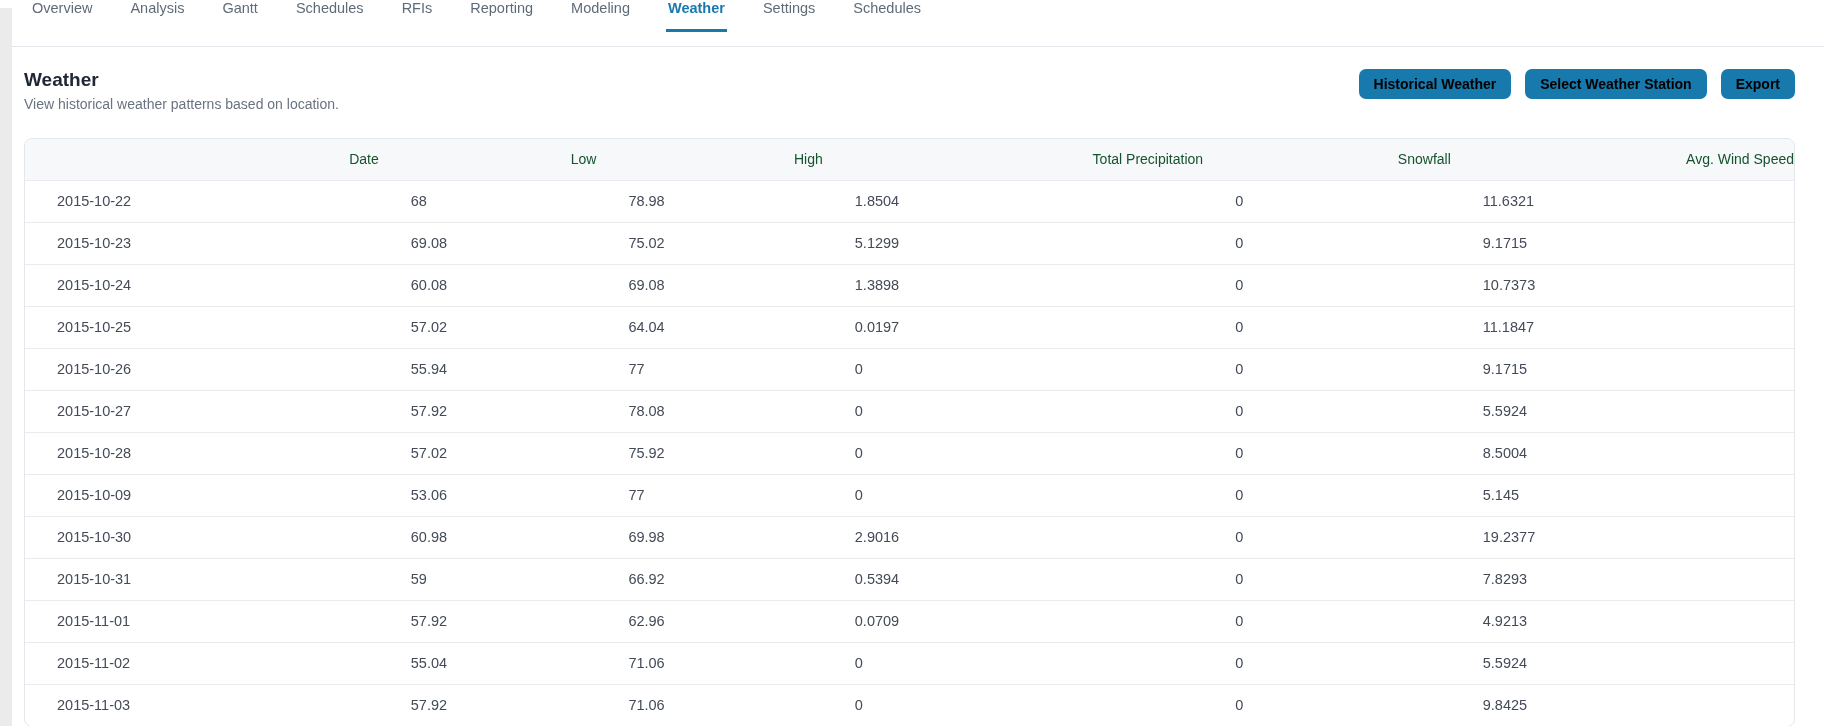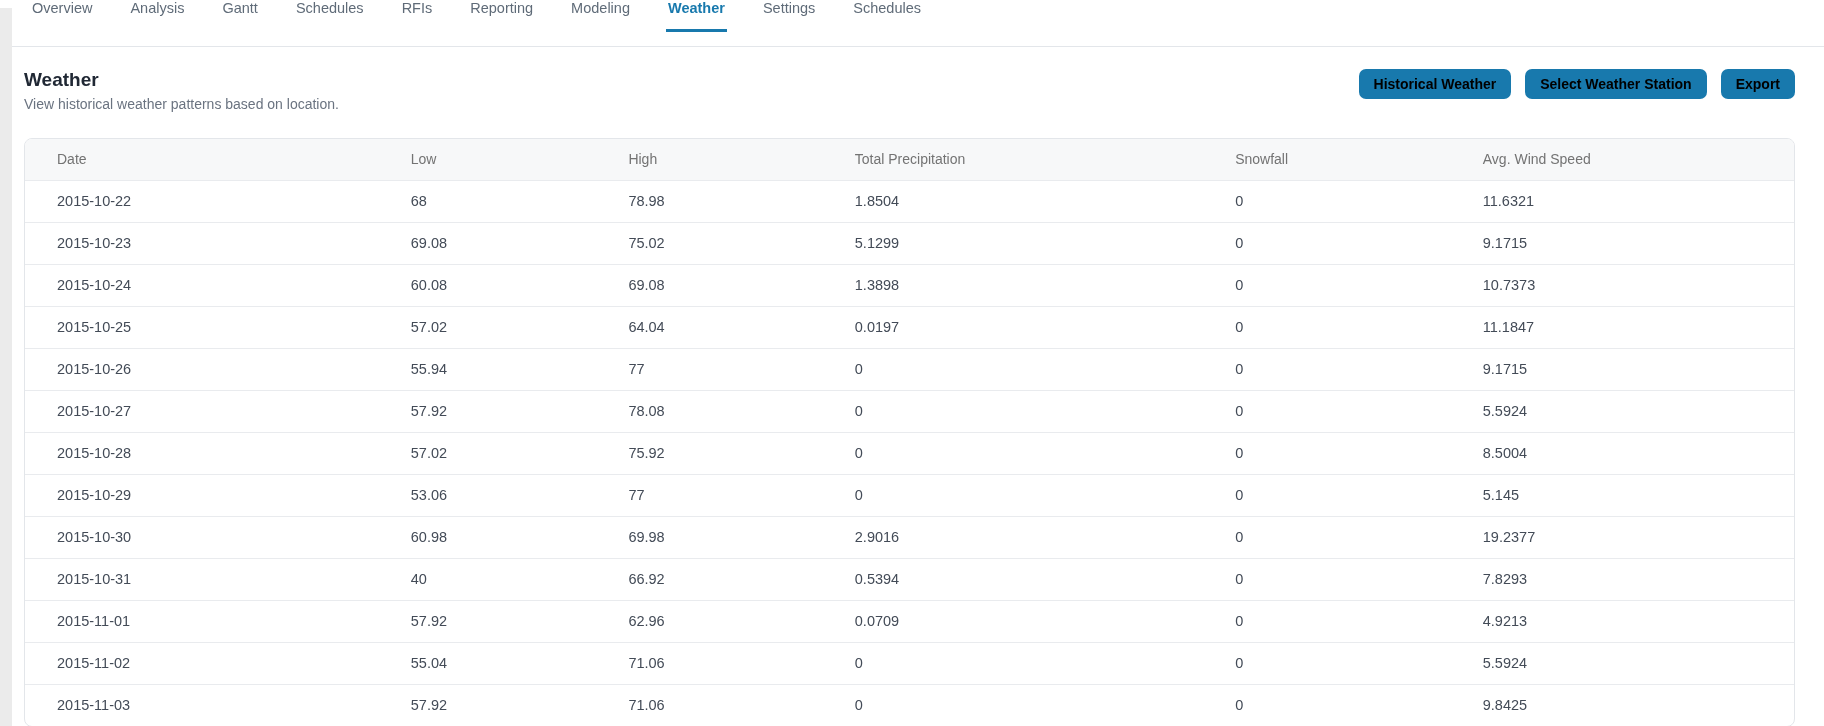--- a/index.html
+++ b/index.html
@@ -60,22 +60,22 @@
     margin-top: 24px;
     border: 1px solid #e3e6ea;
     border-radius: 8px;
     overflow: hidden;
     background: #ffffff;
   }
   table { width: 100%; border-collapse: collapse; table-layout: fixed; }
   thead th {
     background: #f7f8f9;
     height: 41px;
-    text-align: left;
-    font-size: 14px; font-weight: 400; color: #737373;
+    text-align: right;
+    font-size: 14px; font-weight: 400; color: #14532d;
     padding-left: 32px;
   }
   tbody td {
     height: 42px;
     font-size: 14.5px; color: #434b57;
     padding-left: 32px;
     border-top: 1px solid #e9ebee;
   }
   th:nth-child(1), td:nth-child(1) { width: 20.0%; }
   th:nth-child(2), td:nth-child(2) { width: 12.3%; }
@@ -181,38 +181,38 @@
             </tr>
             <tr>
               <td>2015-10-28</td>
               <td>57.02</td>
               <td>75.92</td>
               <td>0</td>
               <td>0</td>
               <td>8.5004</td>
             </tr>
             <tr>
-              <td>2015-10-29</td>
+              <td>2015-10-09</td>
               <td>53.06</td>
               <td>77</td>
               <td>0</td>
               <td>0</td>
               <td>5.145</td>
             </tr>
             <tr>
               <td>2015-10-30</td>
               <td>60.98</td>
               <td>69.98</td>
               <td>2.9016</td>
               <td>0</td>
               <td>19.2377</td>
             </tr>
             <tr>
               <td>2015-10-31</td>
-              <td>40</td>
+              <td>59</td>
               <td>66.92</td>
               <td>0.5394</td>
               <td>0</td>
               <td>7.8293</td>
             </tr>
             <tr>
               <td>2015-11-01</td>
               <td>57.92</td>
               <td>62.96</td>
               <td>0.0709</td>

